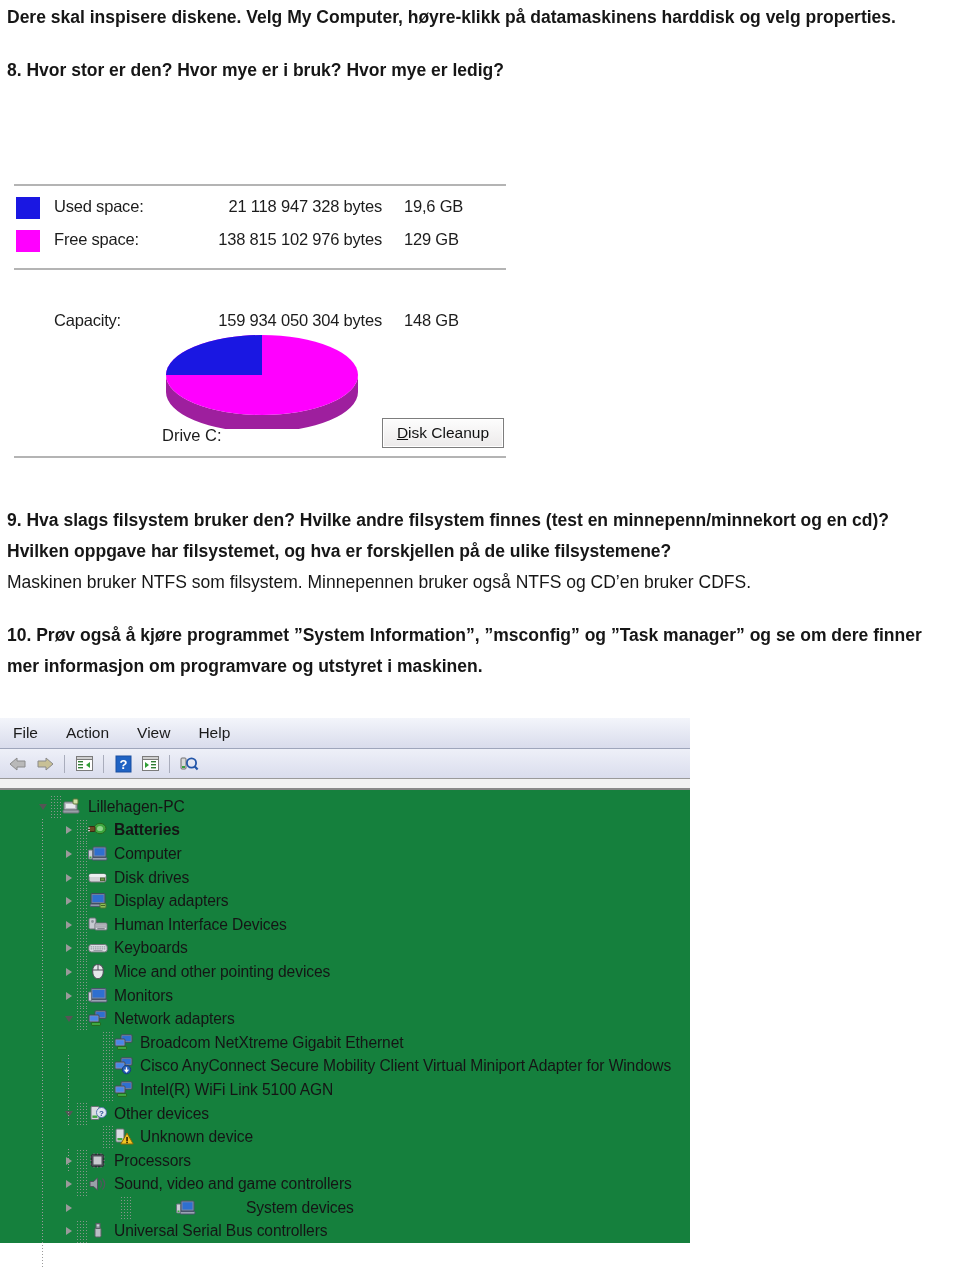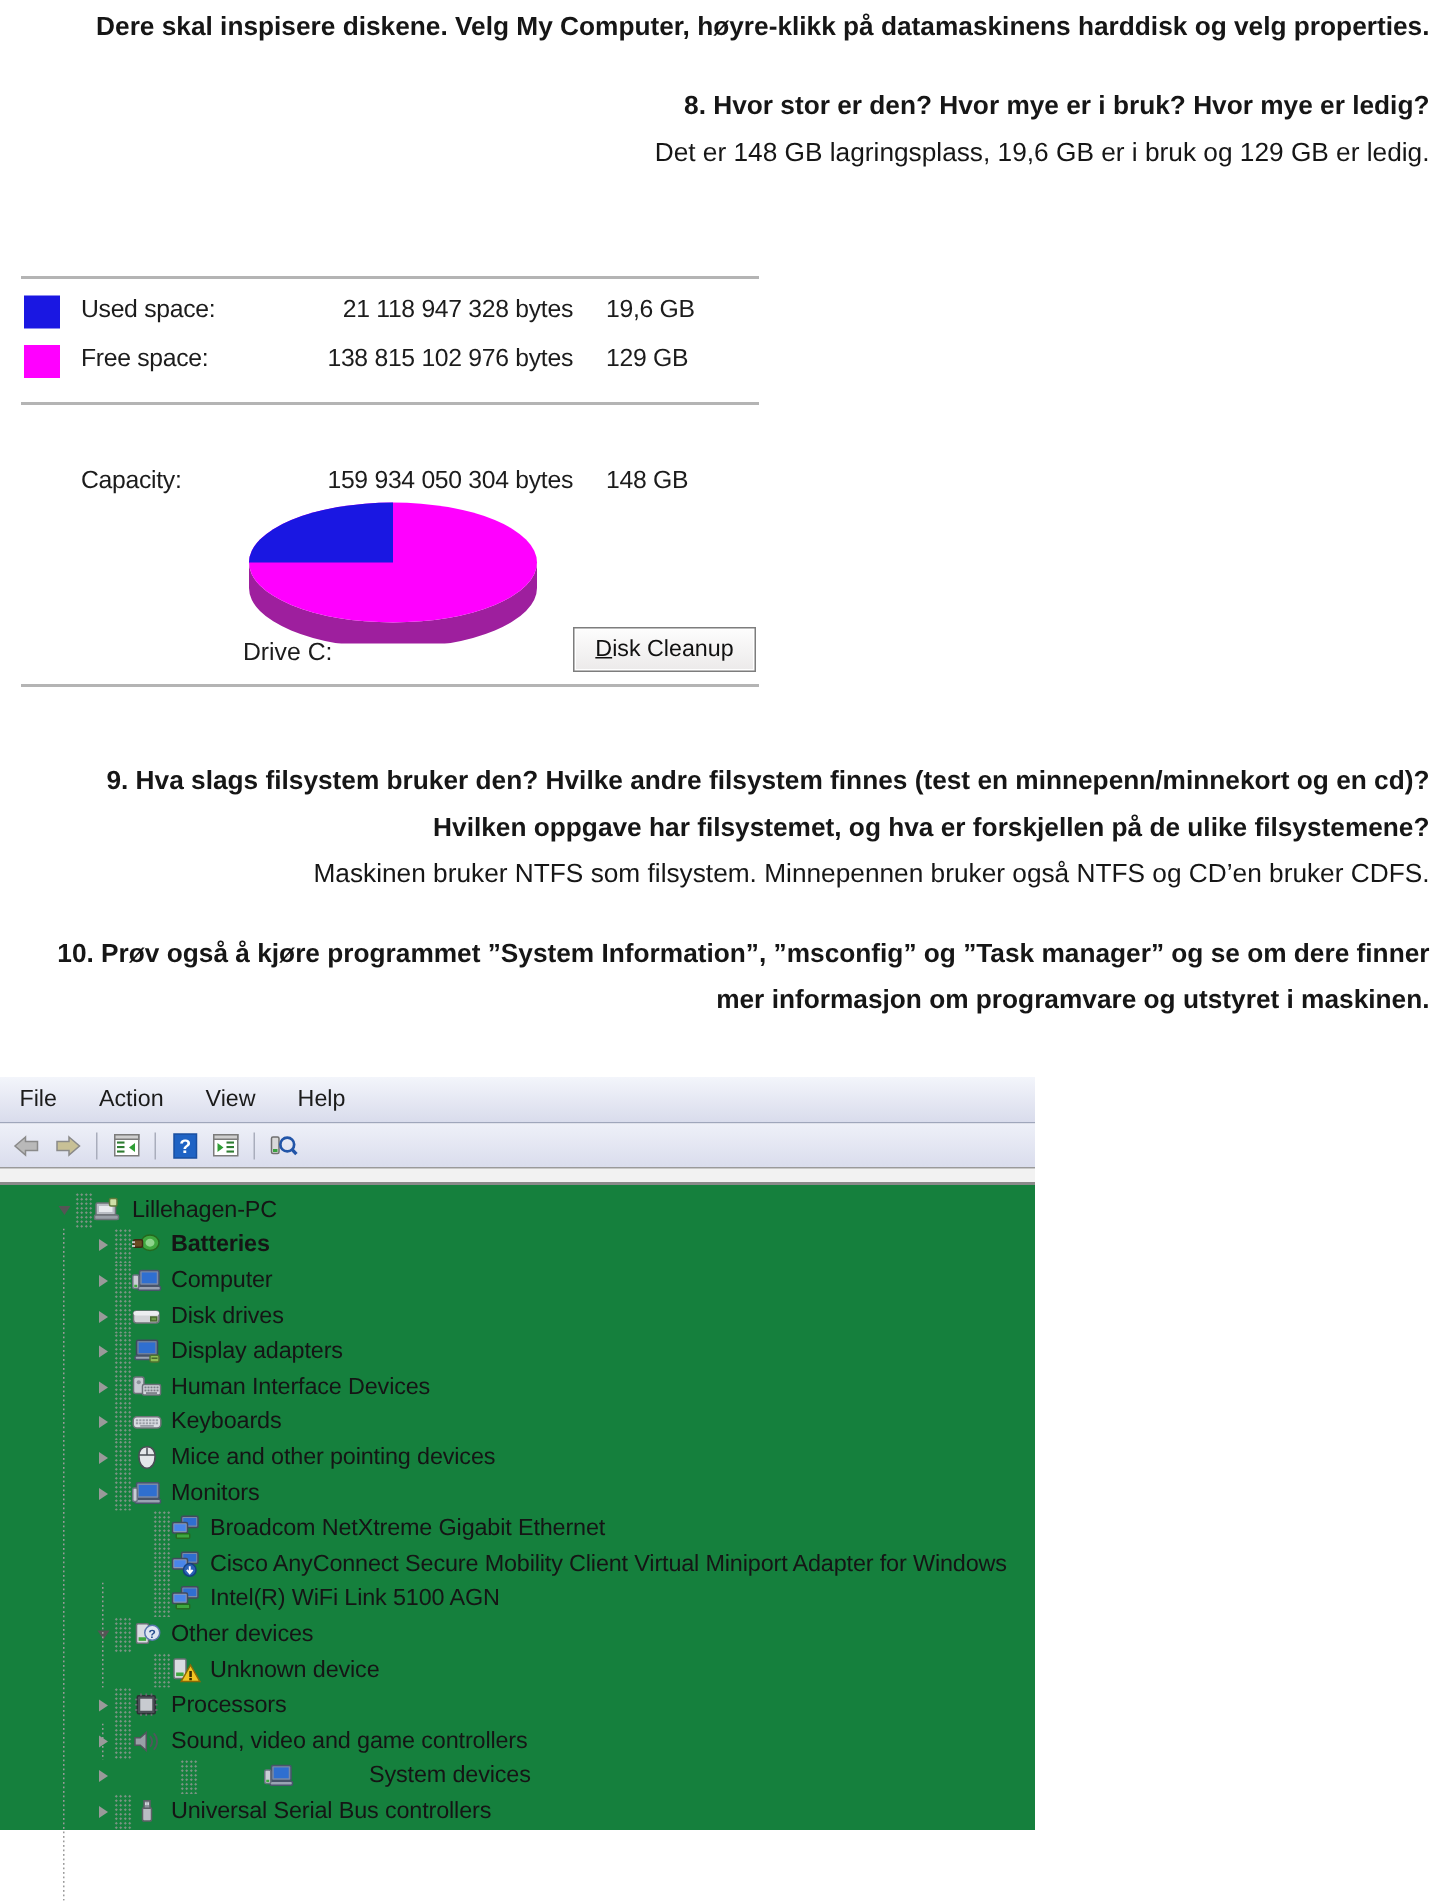--- a/index.html
+++ b/index.html
@@ -15,21 +15,20 @@
     color: #000000;
     overflow: hidden;
   }
 
   
   .doc {
     position: absolute;
     left: 7px;
     top: 2px;
     width: 946px;
-    text-align: right;
   }
   .para {
     font-size: 17.5px;
     line-height: 31px;
     color: #161616;
     margin: 0;
   }
   .para.bold { font-weight: bold; }
   .para.answer { font-weight: normal; }
   .spacer-md { height: 22px; }
@@ -258,21 +257,20 @@
     background-size: 1px 3px;
   }
 </style>
 </head>
 <body>
 
 <div class="doc">
   <p class="para bold">Dere skal inspisere diskene. Velg My Computer, høyre-klikk på datamaskinens harddisk og velg properties.</p>
   <div class="spacer-md"></div>
   <p class="para bold">8. Hvor stor er den? Hvor mye er i bruk? Hvor mye er ledig?</p>
-  <p class="para answer">Det er 148 GB lagringsplass, 19,6 GB er i bruk og 129 GB er ledig.</p>
 </div>
 
 <div class="disk-panel">
 
   <div class="disk-rule r1"></div>
   <div class="disk-rule r2"></div>
   <div class="disk-rule r3"></div>
 
   <div class="legend-row lr1">
     <div class="swatch used"></div>
@@ -538,20 +536,37 @@
         <div class="tree-icon">
           <svg width="20" height="18" viewBox="0 0 20 18">
             <rect x="3" y="1.5" width="15" height="10.5" rx="1" fill="#7a8aa8" stroke="#49556b"></rect>
             <rect x="4.5" y="3" width="12" height="7.5" fill="#2f6fd0"></rect>
             <rect x="2" y="12.5" width="17" height="2.6" rx="1" fill="#9aa3b3" stroke="#49556b"></rect>
             <rect x="0.5" y="5" width="3" height="9" rx="1" fill="#c9cdd5" stroke="#6a7280"></rect>
           </svg>
         </div>
         <div class="tree-label">Monitors</div>
       </div>
+      <div class="tree-row" style="padding-left: 62px;">
+        <div class="tw">
+          <span class="tw-expanded"></span>
+        </div>
+        <div class="dots"></div>
+        <div class="tree-icon">
+          <svg width="20" height="18" viewBox="0 0 20 18">
+            <rect x="7" y="0.8" width="11" height="7.5" rx="1" fill="#7a8aa8" stroke="#414b5e"></rect>
+            <rect x="8.2" y="2" width="8.6" height="5" fill="#2f6fd0"></rect>
+            <rect x="1" y="5" width="10" height="7" rx="1" fill="#8a98b4" stroke="#414b5e"></rect>
+            <rect x="2.2" y="6.2" width="7.6" height="4.5" fill="#4a86e8"></rect>
+            <rect x="3.5" y="12.5" width="9" height="3" rx="0.6" fill="#3fa83f" stroke="#246b22"></rect>
+            <line x1="8" y1="12" x2="8" y2="12.6" stroke="#246b22" stroke-width="1"></line>
+          </svg>
+        </div>
+        <div class="tree-label">Network adapters</div>
+      </div>
       <div class="tree-row" style="padding-left: 88px;">
         <div class="tw"></div>
         <div class="dots"></div>
         <div class="tree-icon">
           <svg width="20" height="18" viewBox="0 0 20 18">
             <rect x="7" y="0.8" width="11" height="7.5" rx="1" fill="#7a8aa8" stroke="#414b5e"></rect>
             <rect x="8.2" y="2" width="8.6" height="5" fill="#2f6fd0"></rect>
             <rect x="1" y="5" width="10" height="7" rx="1" fill="#8a98b4" stroke="#414b5e"></rect>
             <rect x="2.2" y="6.2" width="7.6" height="4.5" fill="#4a86e8"></rect>
             <rect x="3.5" y="12.5" width="9" height="3" rx="0.6" fill="#3fa83f" stroke="#246b22"></rect>

